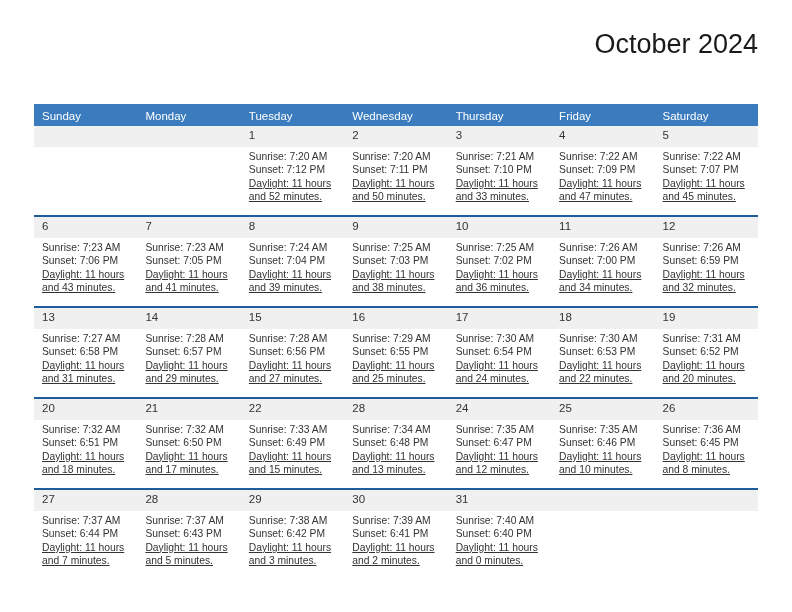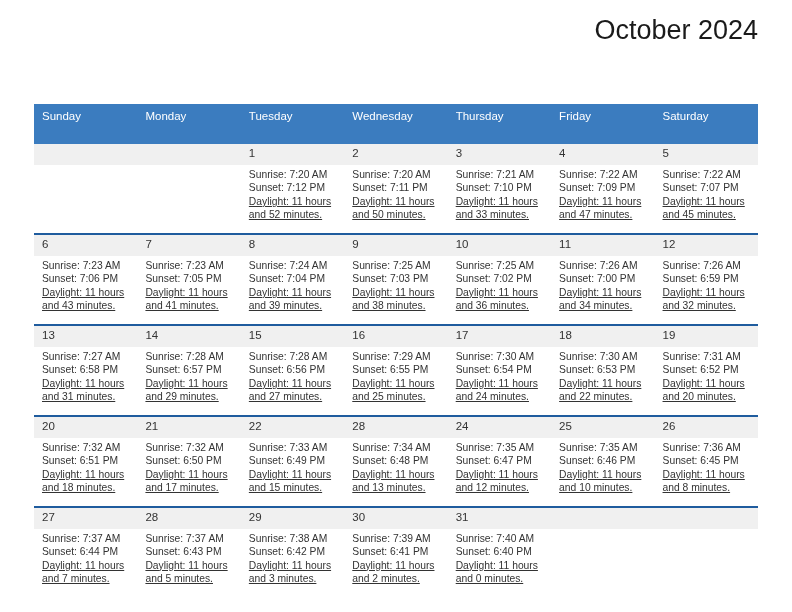--- a/index.html
+++ b/index.html
@@ -57,21 +57,21 @@
     position: absolute;
     left: 57px;
     top: 19px;
     font-size: 20px;
     color: #1268b3;
     font-family: "Liberation Sans", sans-serif;
   }
   .title-block {
     position: absolute;
     right: 34px;
-    top: 14px;
+    top: 28px;
     text-align: right;
   }
   .cal-title {
     font-size: 27px;
     font-weight: normal;
     color: #1a1a1a;
     line-height: 32px;
     white-space: nowrap;
   }
   .cal-subtitle {
@@ -94,21 +94,21 @@
     width: 724px;
     border-collapse: collapse;
     table-layout: fixed;
   }
   table.cal th {
     background: #3b7cbf;
     color: #ffffff;
     font-size: 11.5px;
     font-weight: normal;
     text-align: left;
-    padding: 6px 0 22px 8px;
+    padding: 6px 0 4px 8px;
     height: 10px;
     border: none;
   }
   table.cal td {
     vertical-align: top;
     padding: 0;
     border: none;
     border-top: 2px solid #1f5c9e;
     background: #ffffff;
     height: 89px;

